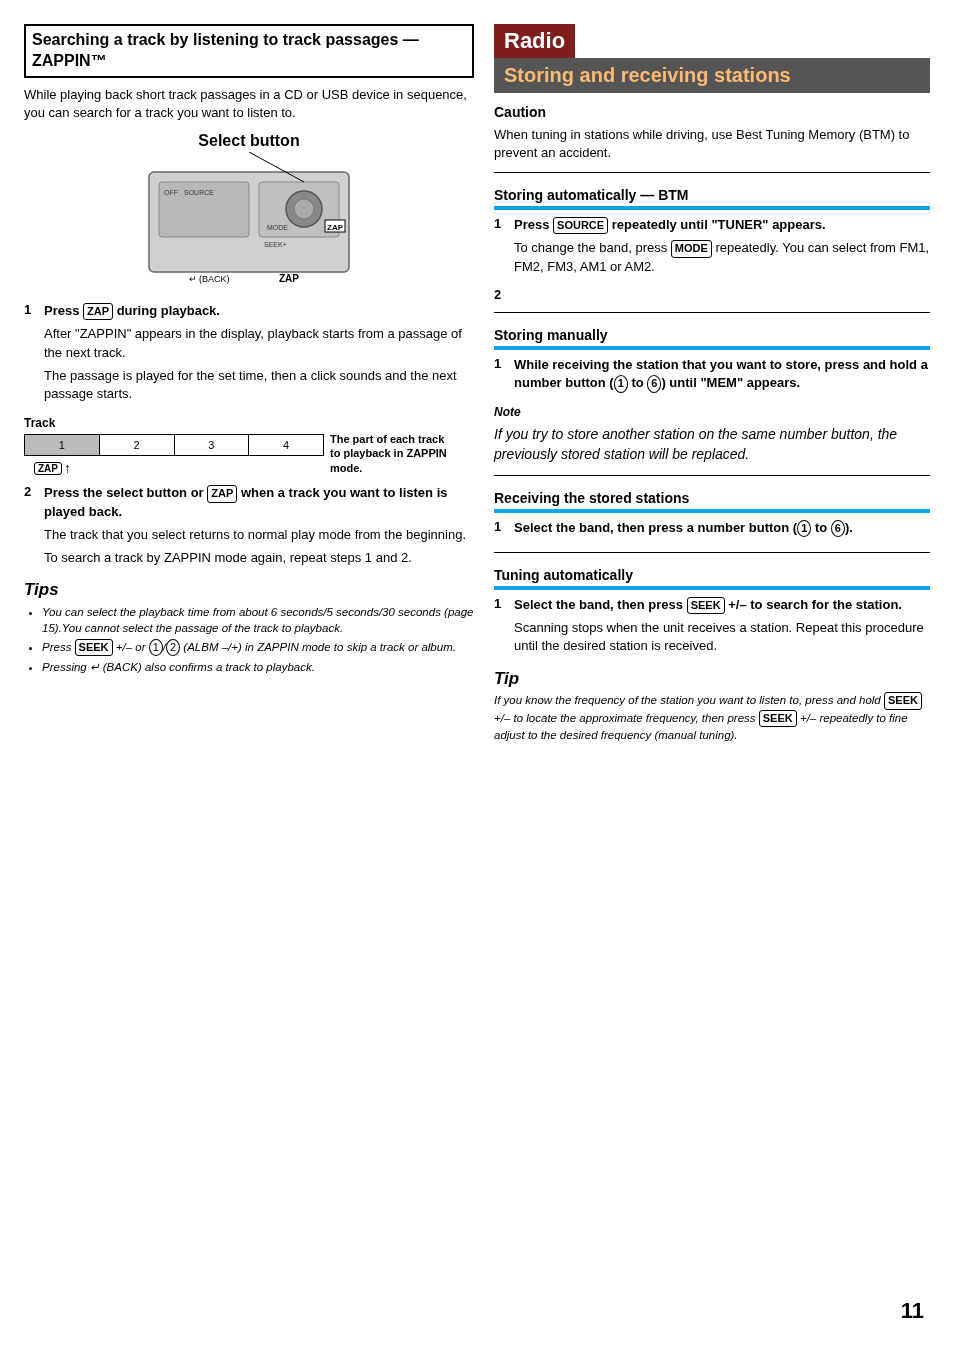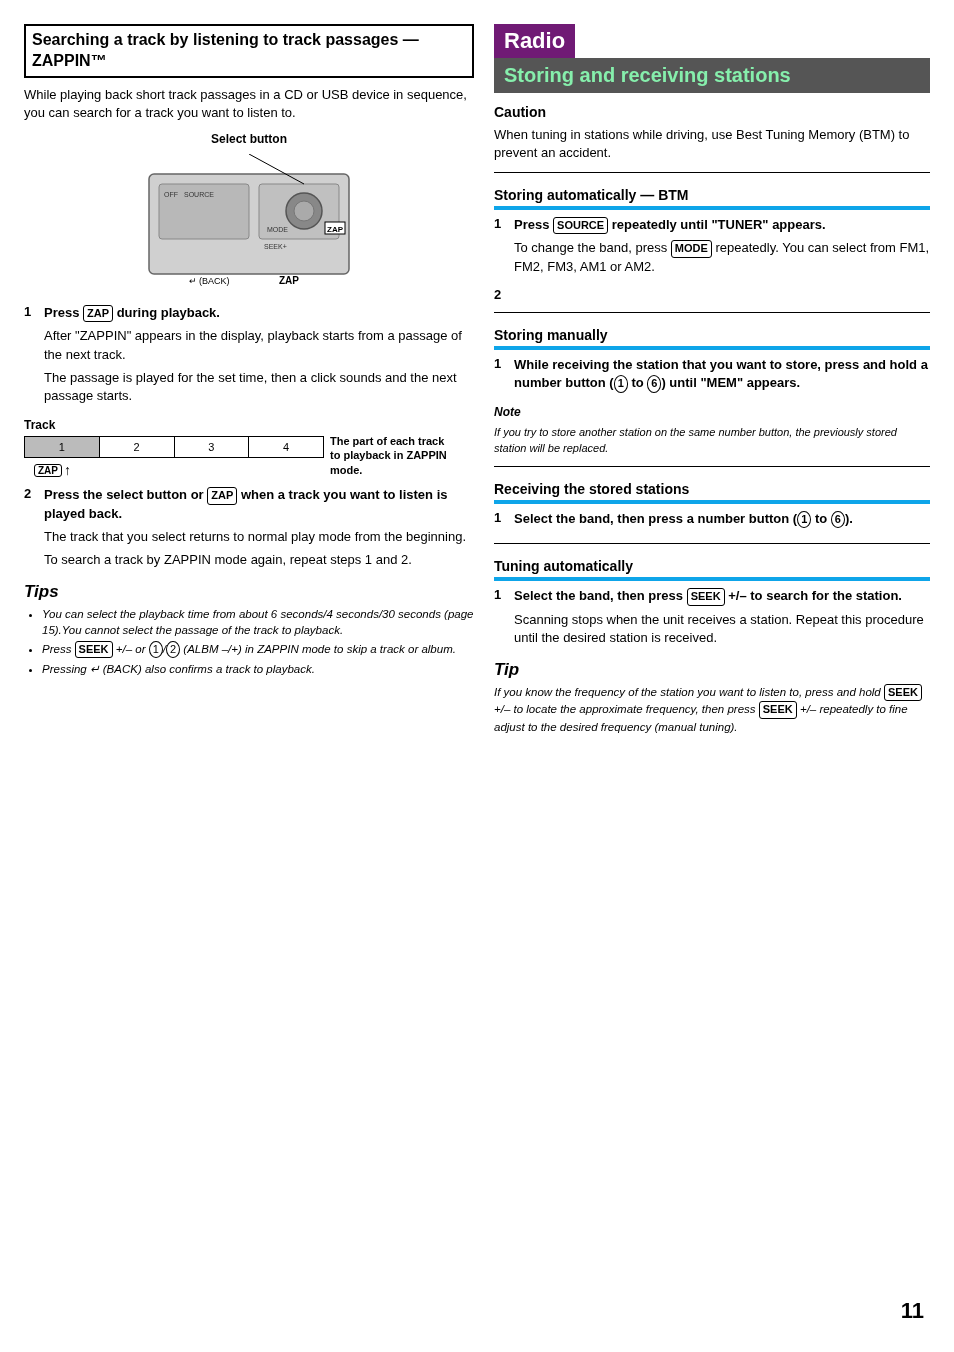--- a/index.html
+++ b/index.html
@@ -54,31 +54,31 @@
     .step-content {}
     .step-content strong { font-weight: bold; }
     .circle-badge {
       display: inline-block;
       border: 1px solid #000;
       border-radius: 50%;
       padding: 0 3px;
       font-size: 11px;
     }
     .radio-header {
-      background: #701a75;
+      background: #7f1d1d;
       color: #fff;
       font-size: 22px;
       font-weight: bold;
       padding: 4px 10px;
       margin-bottom: 0;
       display: inline-block;
     }
     .storing-header {
       background: #555;
-      color: #86efac;
+      color: #fdba74;
       font-size: 20px;
       font-weight: bold;
       padding: 6px 10px;
       margin-bottom: 10px;
     }
     .caution-section {
       margin-bottom: 10px;
     }
     .caution-title {
       font-size: 14px;
@@ -104,31 +104,31 @@
       line-height: 1.4;
     }
     ul.bullet-list li { margin-bottom: 3px; }
     .note-label {
       font-style: italic;
       font-weight: bold;
       font-size: 12px;
     }
     .note-text {
       font-style: italic;
-      font-size: 11px;
+      font-size: 14px;
       line-height: 1.4;
     }
     .diagram-area {
       text-align: center;
       margin: 10px 0;
     }
     .select-btn-label {
-      font-size: 12px;
-      font-weight: bold;
-      margin-bottom: 8px;
+      font-size: 16px;
+      font-weight: bold;
+      margin-bottom: 2px;
     }
     .track-diagram {
       margin: 8px 0;
     }
     .track-label {
       font-size: 12px;
       font-weight: bold;
       margin-bottom: 2px;
     }
     .track-segment {
@@ -239,21 +239,21 @@
       <div class="step-content">
         <p><strong>Press the select button or <span class="inline-box">ZAP</span> when a track you want to listen is played back.</strong></p>
         <p>The track that you select returns to normal play mode from the beginning.</p>
         <p>To search a track by ZAPPIN mode again, repeat steps 1 and 2.</p>
       </div>
     </div>
 
     <div>
       <p class="tip-label">Tips</p>
       <ul class="bullet-list">
-        <li>You can select the playback time from about 6 seconds/4 seconds/30 seconds (page 15).You cannot select the passage of the track to playback.</li>
+        <li>You can select the playback time from about 6 seconds/5 seconds/30 seconds (page 15).You cannot select the passage of the track to playback.</li>
         <li>Press <span class="inline-box" style="font-style:normal;">SEEK</span> +/– or <span class="circle-badge" style="font-style:normal;">1</span>/<span class="circle-badge" style="font-style:normal;">2</span> (ALBM –/+) in ZAPPIN mode to skip a track or album.</li>
         <li>Pressing ↵ (BACK) also confirms a track to playback.</li>
       </ul>
     </div>
   </div>
 
   <div class="right-col">
     
     <div class="radio-header">Radio</div>
     <div class="storing-header">Storing and receiving stations</div>

